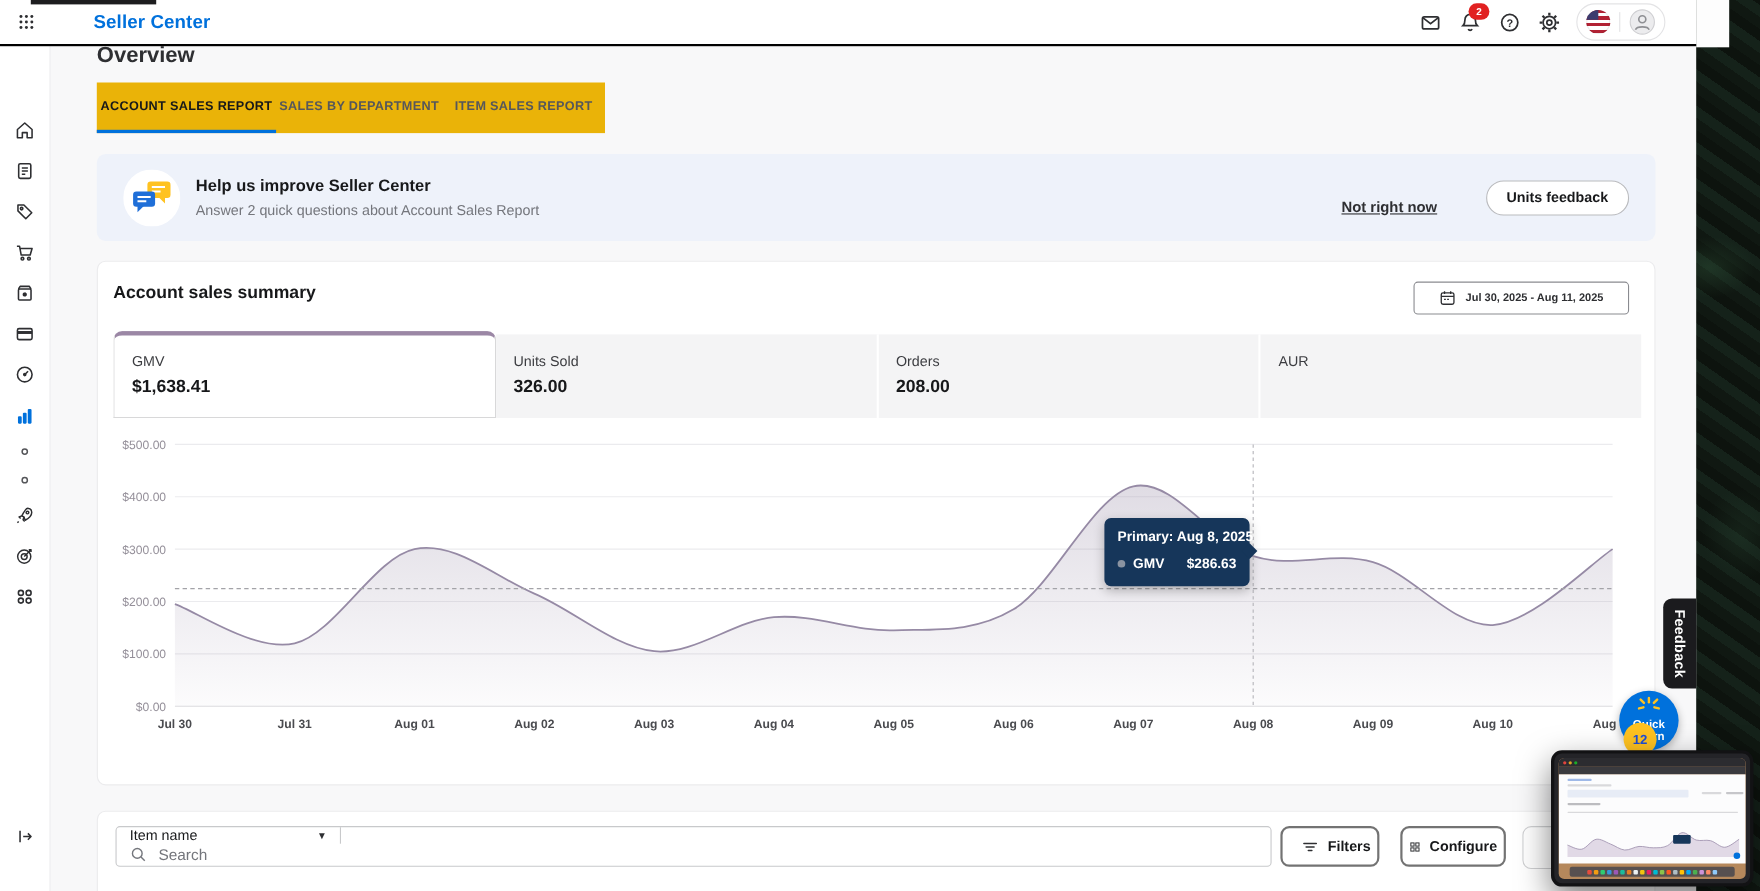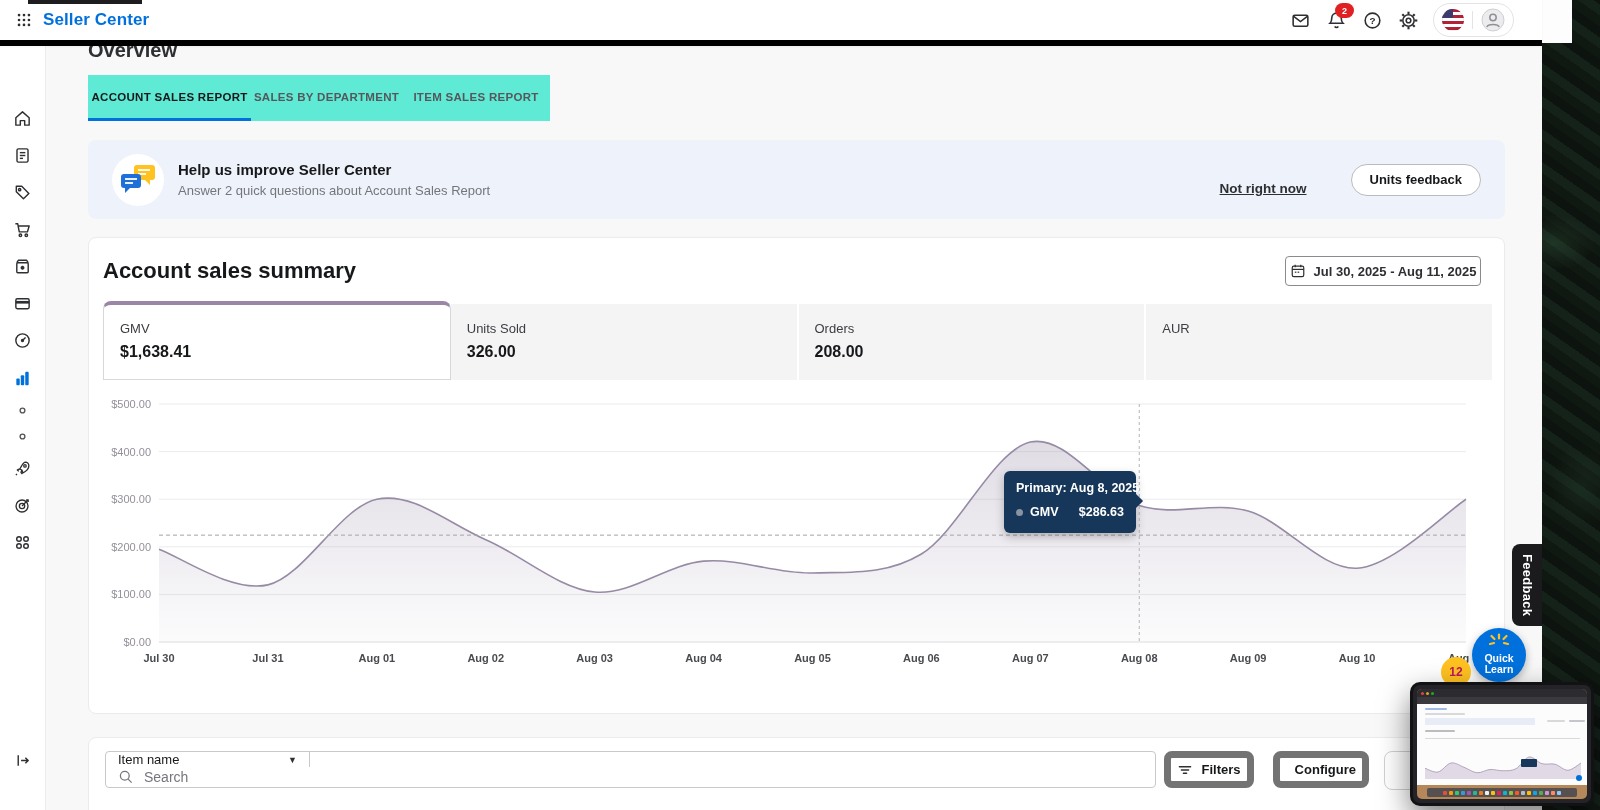--- a/index.html
+++ b/index.html
@@ -12,62 +12,62 @@
   .wallpaper{position:absolute;left:1542px;top:0;width:58px;height:810px;
     background:
       radial-gradient(60px 40px at 20% 30%, rgba(50,90,60,.35), transparent 70%),
       radial-gradient(50px 60px at 70% 60%, rgba(40,70,50,.3), transparent 70%),
       repeating-linear-gradient(35deg,#101812 0 9px,#15221a 9px 18px,#0d130e 18px 27px);
     z-index:1;}
   .window-sliver{position:absolute;left:1542px;top:0;width:30px;height:43px;background:#fdfdfd;z-index:2;}
   .artifact-strip{position:absolute;left:28px;top:0;width:114px;height:4px;background:#1d1d1f;z-index:60;}
   
   .app-header{position:absolute;left:0;top:0;width:1542px;height:40px;background:#fff;
-    border-bottom:6px solid #000000;box-shadow:0 1px 2px rgba(0,0,0,.04);z-index:50;
-    display:flex;align-items:center;}
+    border-bottom:2px solid #000000;box-shadow:0 1px 2px rgba(0,0,0,.04);z-index:50;
+    display:flex;align-items:center;gap:42px;}
   .waffle-btn{margin-left:13px;width:22px;height:22px;display:flex;align-items:center;justify-content:center;cursor:pointer;}
   .brand{margin-left:8px;font-size:17px;font-weight:bold;color:#0071dc;letter-spacing:.1px;}
   .header-right{margin-left:auto;display:flex;align-items:center;gap:14px;padding-right:28px;}
   .hicon{width:22px;height:22px;display:flex;align-items:center;justify-content:center;position:relative;cursor:pointer;}
   .badge{position:absolute;top:-6px;right:-7px;min-width:15px;height:15px;border-radius:8px;background:#e12121;
     color:#fff;font-size:9px;font-weight:bold;display:flex;align-items:center;justify-content:center;padding:0 2px;}
   .account-pill{display:flex;align-items:center;gap:8px;border:1px solid #e3e3e5;border-radius:17px;
     padding:4px 8px;background:#fff;cursor:pointer;}
   .flag{width:22px;height:22px;border-radius:50%;overflow:hidden;position:relative;
     background:repeating-linear-gradient(180deg,#b22234 0 3px,#fff 3px 6px);box-shadow:inset 0 0 0 1px rgba(0,0,0,.08);}
   .flag .canton{position:absolute;left:0;top:0;width:11px;height:9px;background:#3c3b6e;}
   .pill-divider{width:1px;height:18px;background:#e3e3e5;}
   .avatar{width:24px;height:24px;}
   
   .sidebar{position:absolute;left:0;top:40px;width:45px;height:770px;background:#fff;
     border-right:1px solid #ececee;z-index:40;}
   .side-item{position:absolute;left:12px;width:21px;height:21px;display:flex;align-items:center;justify-content:center;cursor:pointer;}
   .side-item svg{display:block;}
   
   .page-title{position:absolute;left:88px;top:26px;font-size:20px;font-weight:800;color:#2e2f32;z-index:1;}
-  .tabs{position:absolute;left:88px;top:75px;height:46px;background:#5eead4;display:flex;z-index:2;}
+  .tabs{position:absolute;left:88px;top:75px;height:46px;background:#eab308;display:flex;z-index:2;}
   .tab{display:flex;align-items:center;justify-content:center;font-size:11.5px;letter-spacing:.3px;
     color:#56575b;font-weight:600;cursor:pointer;border-bottom:3px solid transparent;box-sizing:border-box;}
   .tab.active{color:#17181a;font-weight:800;border-bottom-color:#0071dc;}
   .card{position:absolute;background:#fff;border:1px solid #ebebed;border-radius:8px;box-sizing:border-box;}
   
   .banner{left:88px;top:140px;width:1417px;height:79px;background:#eef2fa;border:none;display:flex;align-items:center;z-index:2;}
   .banner-icon{width:52px;height:52px;margin-left:24px;flex:none;}
   .banner-text{margin-left:14px;}
   .banner-title{font-size:15px;font-weight:800;color:#17181a;}
   .banner-sub{font-size:13px;color:#74767c;margin-top:5px;}
   .banner-actions{margin-left:auto;display:flex;align-items:flex-end;gap:44px;padding-right:24px;}
   .link-dismiss{font-size:13.5px;font-weight:700;color:#2e2f32;text-decoration:underline;cursor:pointer;}
   .btn-feedback{height:32px;padding:0 18px;border-radius:16px;border:1.5px solid #babbbe;background:#fff;
     font-size:13px;font-weight:800;color:#17181a;cursor:pointer;font-family:inherit;}
   
   .summary{left:88px;top:237px;width:1417px;height:477px;z-index:2;}
-  .summary-title{position:absolute;left:14px;top:20px;font-size:22px;font-weight:800;color:#17181a;}
+  .summary-title{position:absolute;left:14px;top:20px;font-size:16px;font-weight:800;color:#17181a;}
   .date-btn{position:absolute;left:1196px;top:18px;width:194px;height:28px;border:1px solid #8a8b90;border-radius:4px;
-    background:#fff;display:flex;align-items:center;justify-content:center;gap:8px;font-size:13px;font-weight:600;cursor:pointer;}
+    background:#fff;display:flex;align-items:center;justify-content:center;gap:8px;font-size:10px;font-weight:600;cursor:pointer;}
   .metrics{position:absolute;left:14px;top:66px;width:1389px;height:76px;display:flex;}
   .metric{flex:1;background:#f4f4f5;border-right:2px solid #fff;padding:17px 16px;box-sizing:border-box;cursor:pointer;}
   .metric:last-child{border-right:none;}
   .metric.selected{background:#fff;border:1px solid #d8d8d9;border-top:4px solid #9b87a5;border-radius:8px 8px 0 0;
     margin-top:-3px;padding-top:16px;height:79px;}
   .metric .m-label{font-size:13px;color:#3c3d41;}
   .metric .m-value{font-size:16px;font-weight:800;color:#17181a;margin-top:7px;}
   .chart-wrap{position:absolute;left:12px;top:153px;width:1400px;height:290px;}
   .chart-wrap svg{position:absolute;left:0;top:0;}
   .tooltip{position:absolute;left:903px;top:80px;width:132px;height:62px;background:#16365a;border-radius:6px;
@@ -80,31 +80,31 @@
   
   .filterbar{left:88px;top:737px;width:1417px;height:90px;border-radius:8px 8px 0 0;z-index:2;}
   .combo{position:absolute;left:16px;top:13px;width:1051px;height:37px;border:1px solid #c8c9cb;border-radius:4px;
     display:flex;align-items:stretch;background:#fff;box-sizing:border-box;flex-direction:column;}
   .combo-select{width:179px;display:flex;align-items:center;justify-content:space-between;padding:0 12px;
     border-right:1px solid #c8c9cb;font-size:13px;color:#17181a;cursor:pointer;}
   .caret{font-size:9px;color:#2e2f32;}
   .search-zone{flex:1;display:flex;align-items:center;padding:0 12px;gap:8px;}
   .search-zone input{border:none;outline:none;flex:1;font-size:14px;color:#2e2f32;font-family:inherit;background:transparent;}
   .search-zone input::placeholder{color:#74767c;}
-  .bar-btn{position:absolute;top:13px;height:37px;border:7px solid #737373;border-radius:8px;background:#fff;
-    display:flex;align-items:center;justify-content:center;gap:8px;font-size:13px;font-weight:600;color:#17181a;cursor:pointer;}
+  .bar-btn{position:absolute;top:13px;height:37px;border:2px solid #737373;border-radius:8px;background:#fff;
+    display:flex;align-items:center;justify-content:flex-end;gap:8px;font-size:13px;font-weight:600;color:#17181a;cursor:pointer;}
   
   .feedback-tab{position:absolute;left:1512px;top:544px;width:30px;height:82px;background:#1b1b1e;border-radius:8px 0 0 8px;
     color:#fff;display:flex;align-items:center;justify-content:center;z-index:30;cursor:pointer;
     writing-mode:vertical-rl;font-size:13px;font-weight:700;letter-spacing:.3px;}
   .quick-learn{position:absolute;left:1472px;top:628px;width:54px;height:54px;border-radius:50%;background:#0071dc;
     z-index:20;box-shadow:0 3px 8px rgba(0,0,0,.3);cursor:pointer;text-align:center;color:#fff;}
   .ql-text{font-size:10.5px;font-weight:800;line-height:11px;margin-top:2px;}
-  .ql-badge{position:absolute;left:1441px;top:657px;width:30px;height:30px;border-radius:50%;background:#ffc220;
-    z-index:21;display:flex;align-items:center;justify-content:center;font-size:12px;font-weight:800;color:#be185d;}
+  .ql-badge{position:absolute;left:1476px;top:657px;width:30px;height:30px;border-radius:50%;background:#ffc220;
+    z-index:21;display:flex;align-items:center;justify-content:center;font-size:12px;font-weight:800;color:#1d4ed8;}
   
   .pip{position:absolute;left:1410px;top:682px;width:184px;height:124px;background:#242428;border:3px solid #121214;
     border-radius:10px;box-shadow:0 12px 30px rgba(0,0,0,.5);z-index:40;box-sizing:border-box;cursor:pointer;}
   .pip-screen{position:absolute;left:4px;top:4px;right:4px;bottom:4px;border-radius:5px;overflow:hidden;background:#b5885c;}
   .pip-chrome1{position:absolute;left:0;top:0;right:0;height:8px;background:#2c2c30;display:flex;align-items:center;gap:2px;padding-left:4px;}
   .pip-chrome1 i{width:3px;height:3px;border-radius:50%;display:block;}
   .pip-chrome2{position:absolute;left:0;top:8px;right:0;height:7px;background:#3a3a3e;}
   .pip-page{position:absolute;left:0;top:15px;right:0;bottom:14px;background:#fcfcfd;}
   .pip-line{position:absolute;background:#d9d9dc;height:2px;border-radius:1px;}
   .pip-banner{position:absolute;left:8px;top:14px;width:110px;height:7px;background:#e7ecf6;border-radius:1px;}

